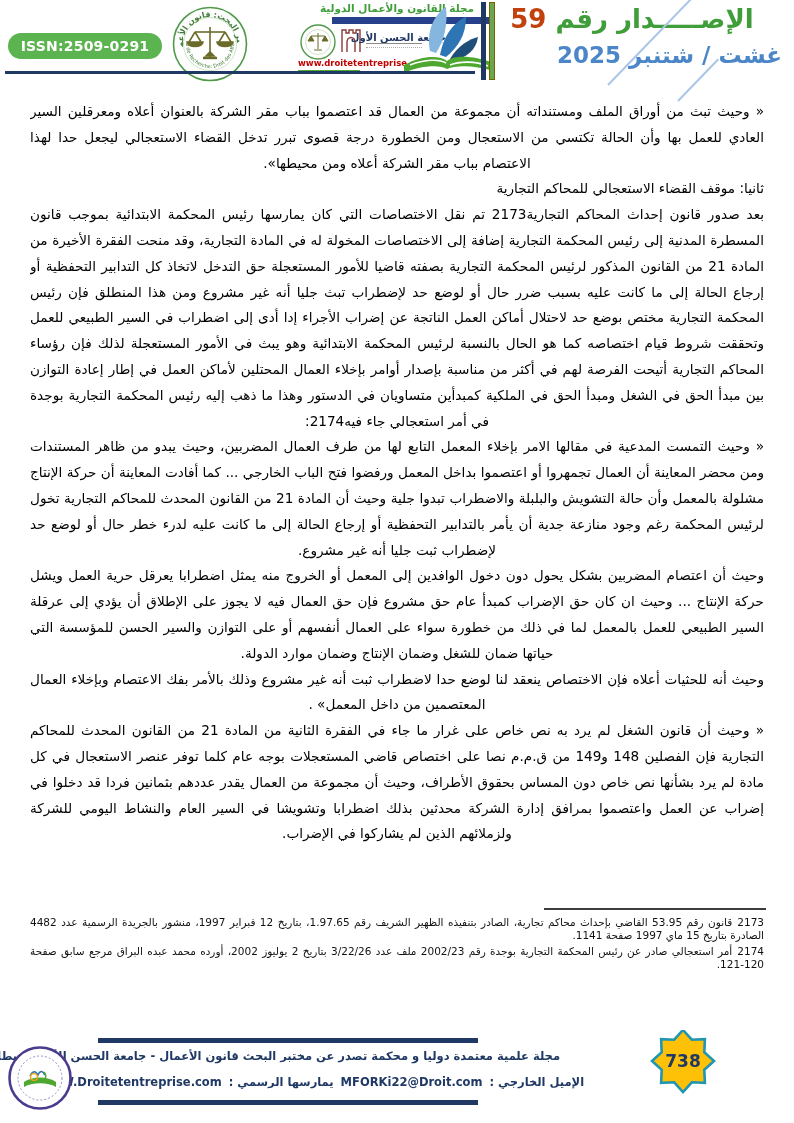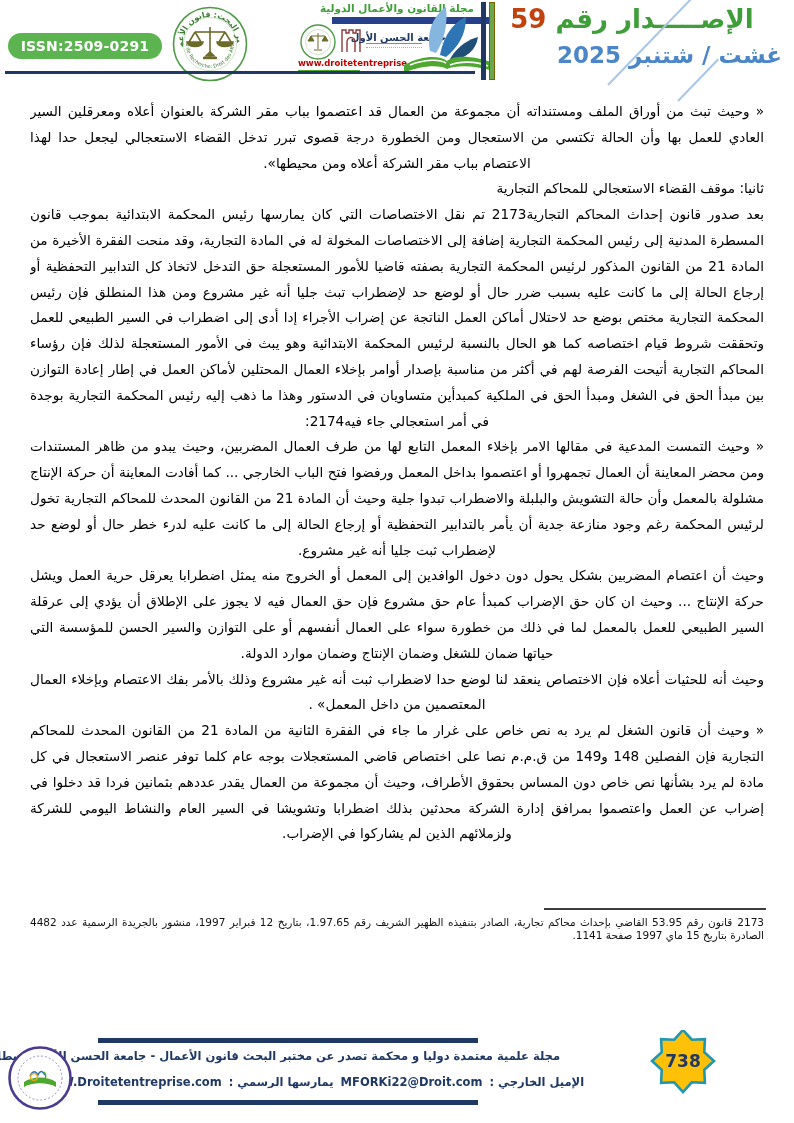--- a/index.html
+++ b/index.html
@@ -161,20 +161,23 @@
     <p class="para">وحيث أن اعتصام المضربين بشكل يحول دون دخول الوافدين إلى المعمل أو الخروج منه يمثل اضطرابا يعرقل حرية العمل ويشل حركة الإنتاج ... وحيث ان كان حق الإضراب كمبدأ عام حق مشروع فإن حق العمال فيه لا يجوز على الإطلاق أن يؤدي إلى عرقلة السير الطبيعي للعمل بالمعمل لما في ذلك من خطورة سواء على العمال أنفسهم أو على التوازن والسير الحسن للمؤسسة التي حياتها ضمان للشغل وضمان الإنتاج وضمان موارد الدولة.</p>
     <p class="para">وحيث أنه للحثيات أعلاه فإن الاختصاص ينعقد لنا لوضع حدا لاضطراب ثبت أنه غير مشروع وذلك بالأمر بفك الاعتصام وبإخلاء العمال المعتصمين من داخل المعمل» .</p>
     <p class="para">« وحيث أن قانون الشغل لم يرد به نص خاص على غرار ما جاء في الفقرة الثانية من المادة 21 من القانون المحدث للمحاكم التجارية فإن الفصلين 148 و149 من ق.م.م نصا على اختصاص قاضي المستعجلات بوجه عام كلما توفر عنصر الاستعجال في كل مادة لم يرد بشأنها نص خاص دون المساس بحقوق الأطراف، وحيث أن مجموعة من العمال يقدر عددهم بثمانين فردا قد دخلوا في إضراب عن العمل واعتصموا بمرافق إدارة الشركة محدثين بذلك اضطرابا وتشويشا في السير العام والنشاط اليومي للشركة ولزملائهم الذين لم يشاركوا في الإضراب.</p>
   </div>
 
   <div class="fn-sep"></div>
   <div class="footnotes">
     <div class="fn">
       <span class="fn-num">2173</span><span>قانون رقم 53.95 القاضي بإحداث محاكم تجارية، الصادر بتنفيذه الظهير الشريف رقم 1.97.65، بتاريخ 12 فبراير 1997، منشور بالجريدة الرسمية عدد 4482 الصادرة بتاريخ 15 ماي 1997 صفحة 1141.</span>
     </div>
+    <div class="fn">
+      <span class="fn-num">2174</span><span>أمر استعجالي صادر عن رئيس المحكمة التجارية بوجدة رقم 2002/23 ملف عدد 3/22/26 بتاريخ 2 يوليوز 2002، أورده محمد عبده البراق مرجع سابق صفحة 120-121.</span>
+    </div>
   </div>
 
   <div class="footer-bar-top"></div>
   <div class="footer-line1">مجلة علمية معتمدة  دوليا و محكمة تصدر عن مختبر البحث قانون الأعمال - جامعة الحسن الأول - سطات - المغرب</div>
   <div class="footer-line2">
     <span>الإميل الخارجي :</span>
     <span>MFORKi22@Droit.com</span>
     <span>يمارسها الرسمي :</span>
     <span>WWW.Droitetentreprise.com</span>
   </div>

